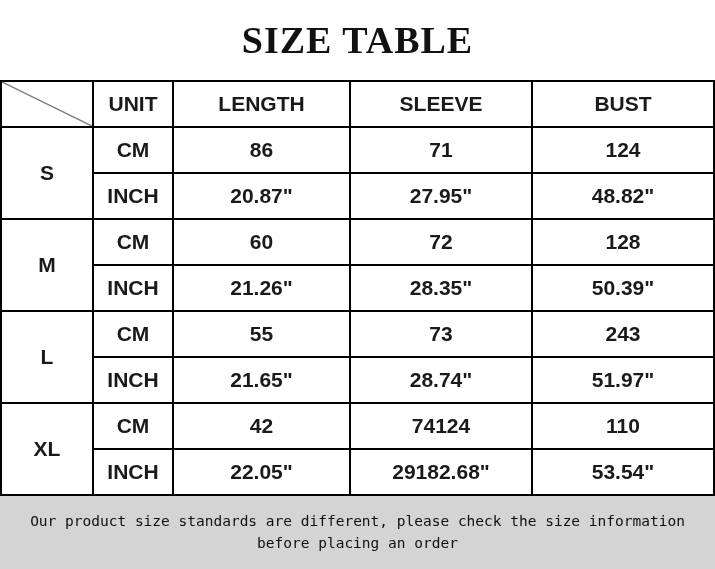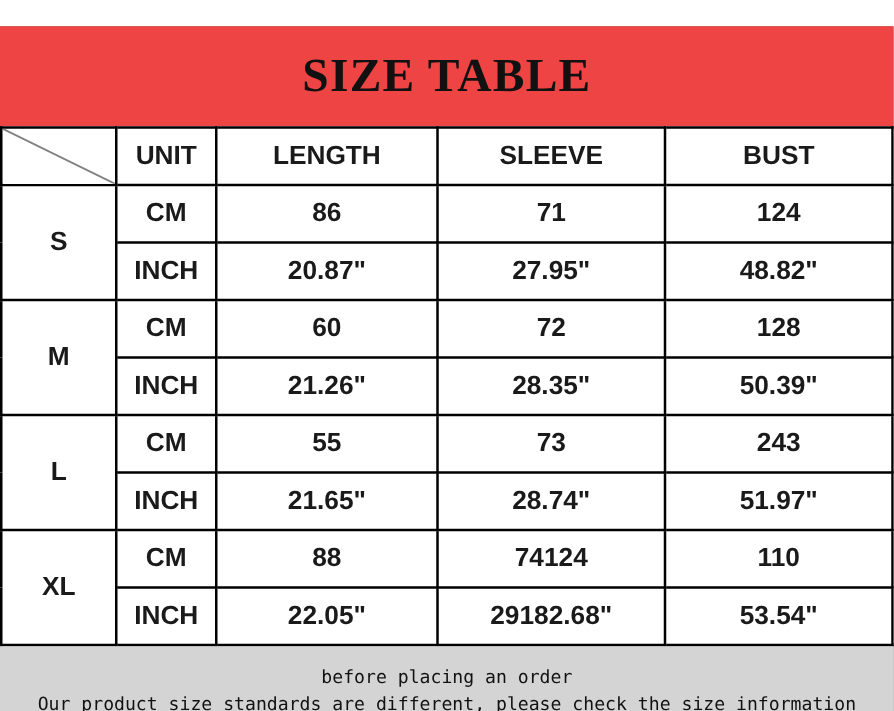--- a/index.html
+++ b/index.html
@@ -18,22 +18,21 @@
     width: 715px;
     height: 569px;
     background: #808080;
     box-sizing: border-box;
   }
   .title-bar {
     height: 80px;
     display: flex;
     align-items: center;
     justify-content: center;
-    background: #ef4444;
-    margin-top: 21px;
+    background: #ffffff;
   }
   .title-text {
     font-family: "Liberation Serif", serif;
     font-size: 38px;
     font-weight: bold;
     color: #111111;
     letter-spacing: 1px;
   }
   table.size-table {
     width: 715px;
@@ -162,31 +161,31 @@
       <tr>
         <td class="unitcell">INCH</td>
         <td class="col-len">21.65"</td>
         <td class="col-slv">28.74"</td>
         <td class="col-bust">51.97"</td>
       </tr>
 
       <tr>
         <td class="sizecell" rowspan="2">XL</td>
         <td class="unitcell">CM</td>
-        <td class="col-len">88</td>
+        <td class="col-len">42</td>
         <td class="col-slv">74124</td>
         <td class="col-bust">110</td>
       </tr>
       <tr>
         <td class="unitcell">INCH</td>
         <td class="col-len">22.05"</td>
         <td class="col-slv">29182.68"</td>
         <td class="col-bust">53.54"</td>
       </tr>
     </tbody>
   </table>
 
   <div class="footer">
+    <div class="footer-line">Our product size standards are different, please check the size information</div>
     <div class="footer-line">before placing an order</div>
-    <div class="footer-line">Our product size standards are different, please check the size information</div>
   </div>
 
 </div>
 
 </body></html>

